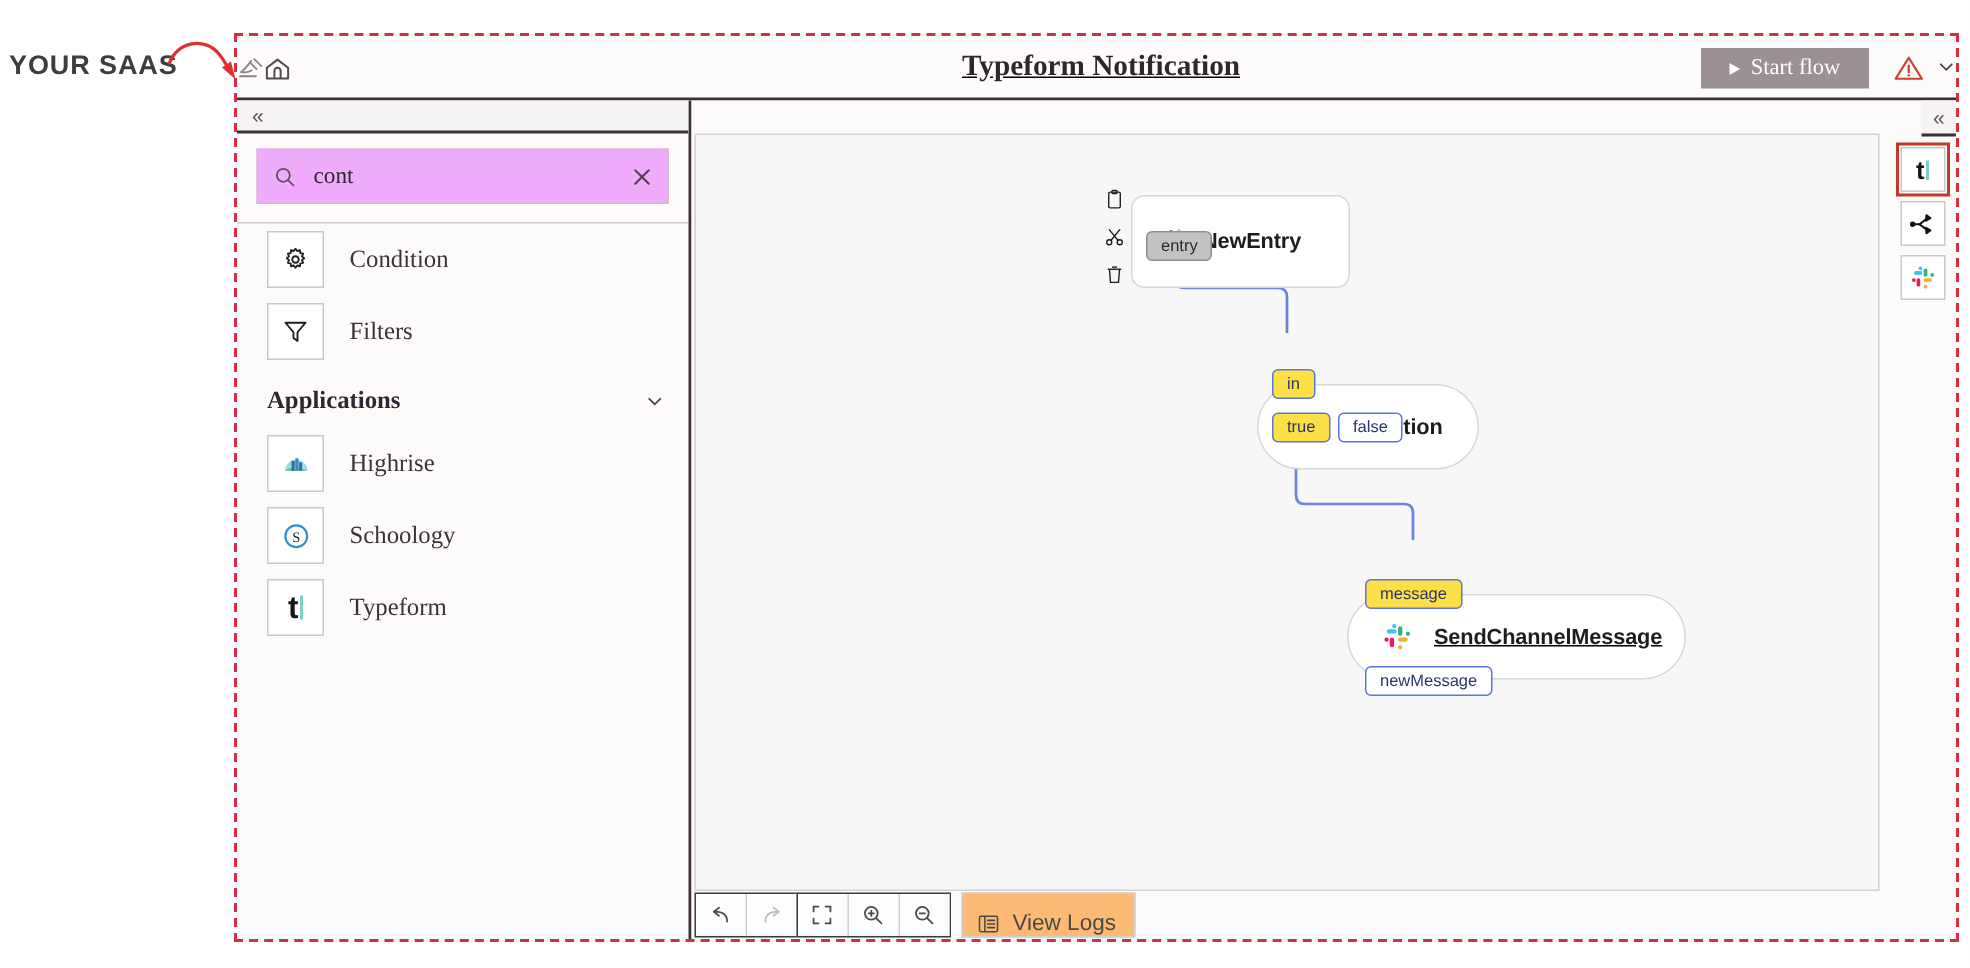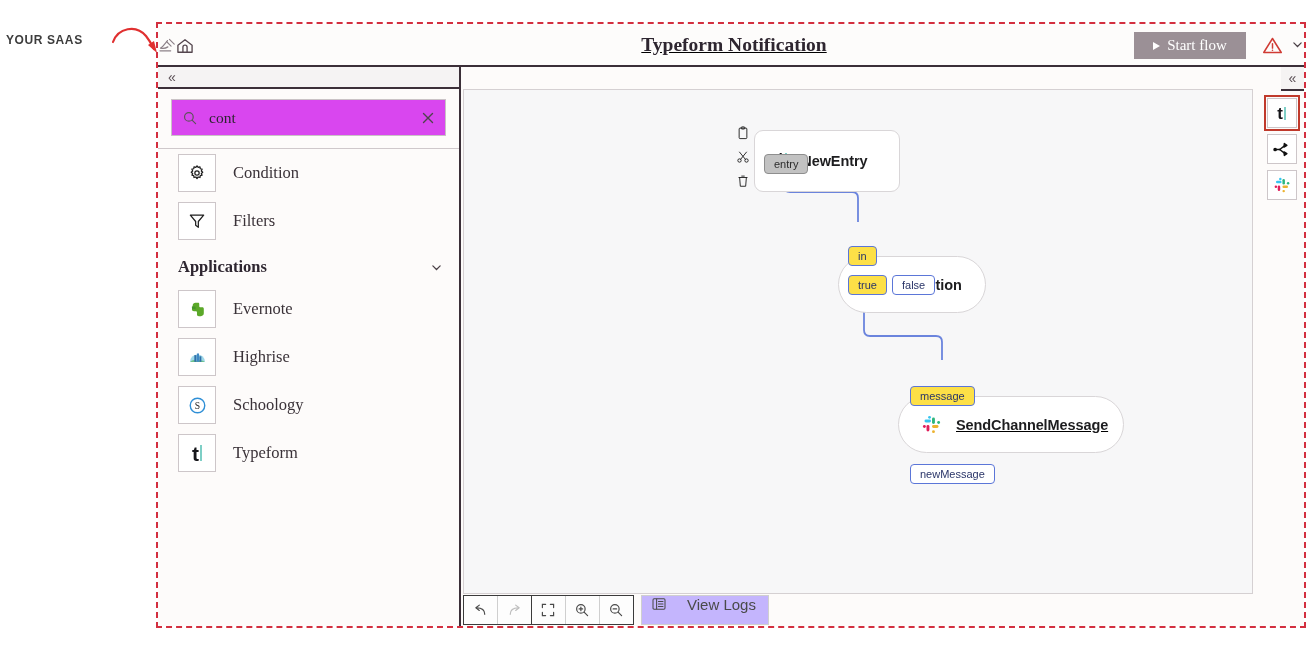--- a/index.html
+++ b/index.html
@@ -16,21 +16,21 @@
     background: #ffffff;
   }
 
   
   #annotation-label {
     position: absolute;
     left: 6px;
     top: 33px;
     font-family: "Liberation Sans", sans-serif;
     font-weight: bold;
-    font-size: 12px;
+    font-size: 18px;
     letter-spacing: 0.6px;
     color: #3d3d3d;
     white-space: nowrap;
   }
   #annotation-arrow {
     position: absolute;
     left: 110px;
     top: 20px;
     width: 56px;
     height: 40px;
@@ -161,21 +161,21 @@
     color: #5b5056;
     line-height: 1;
   }
   #search-box-wrap {
     padding: 10px 13px 12px 13px;
     border-bottom: 1.5px solid #cfc8cb;
   }
   #search-box {
     height: 37px;
     border: 1.5px solid #c9c2c5;
-    background: #d946ef;
+    background: #f0abfc;
     display: flex;
     align-items: center;
     padding: 0 10px;
     box-sizing: border-box;
     gap: 9px;
   }
   #search-input {
     flex: 1;
     border: none;
     outline: none;
@@ -330,25 +330,25 @@
     border-right: 1.2px solid #cfcfcf;
     display: flex;
     align-items: center;
     justify-content: center;
     cursor: pointer;
     background: #fdfdfd;
   }
   .tb-btn:last-child { border-right: none; }
   .tb-logs {
     display: flex;
-    align-items: flex-start;
-    gap: 20px;
+    align-items: flex-end;
+    gap: 8px;
     padding: 0 12px 0 9px;
     border: 1.5px solid #cfcfcf;
-    background: #c4b5fd;
+    background: #fdba74;
     margin-left: 9px;
     cursor: pointer;
   }
   .tb-logs-label {
     font-family: "Liberation Sans", sans-serif;
     font-size: 15px;
     color: #4a4a4a;
   }
 
   
@@ -496,29 +496,20 @@
       </div>
 
 
       <div class="section-head">
         <span class="section-title">Applications</span>
         <svg class="chev-down" viewBox="0 0 16 16" fill="none" stroke="#4a4046" stroke-width="1.5" stroke-linecap="round">
           <path d="M3.5 6 L8 10.5 L12.5 6"></path>
         </svg>
       </div>
 
-      <div class="palette-item">
-        <span class="palette-tile">
-          <svg width="21" height="21" viewBox="0 0 24 24">
-            <path d="M6.5 7.5 C6.5 5.4 8 4.4 9.6 4.4 L12.6 4.4 C13.6 4.4 14 5 14 5.9 L14 8.2 C14 9 14.6 9.5 15.4 9.5 L17.6 9.5 C18.6 9.5 19.2 10.2 19.2 11.2 L19.2 16.4 C19.2 18.4 17.8 19.6 15.9 19.6 L13.6 19.6 C12.2 19.6 11.4 18.7 11.4 17.6 L11.4 15.4 C11.4 14.6 10.8 14.1 10 14.1 L8 14.1 C6.6 14.1 5.6 13.2 5.6 11.8 Z" fill="#5ba829"></path>
-            <path d="M5.6 8.6 L9 8.6 C9.6 8.6 9.9 8.9 9.9 9.5 L9.9 12.8 C9.9 11.9 9.3 11.4 8.4 11.4 L7 11.4 C6.1 11.4 5.6 10.7 5.6 9.9 Z" fill="#45962a"></path>
-          </svg>
-        </span>
-        <span class="palette-label">Evernote</span>
-      </div>
 
       <div class="palette-item">
         <span class="palette-tile">
           <svg width="21" height="21" viewBox="0 0 24 24">
             <path d="M3.5 17 A8.5 8.5 0 0 1 20.5 17 Z" fill="#9fd8e8"></path>
             <path d="M3.8 17 C6 15 8 14.2 9.5 15.4 C11 16.6 13 15 15 15.2 C17 15.4 19 16.2 20.2 17 Z" fill="#6ec08a"></path>
             <rect x="8.4" y="9.3" width="2.4" height="7.7" fill="#2f6fa8"></rect>
             <rect x="11.3" y="7.4" width="2.4" height="9.6" fill="#3f88c5"></rect>
             <rect x="14.2" y="10.6" width="2.2" height="6.4" fill="#2f6fa8"></rect>
           </svg>
@@ -612,21 +603,21 @@
               <rect x="4.0" y="6.3" width="7.4" height="3.3" rx="1.65" fill="#36c5f0"></rect>
               <rect x="18.5" y="8.1" width="3.3" height="3.3" rx="1.65" fill="#2eb67d"></rect>
               <rect x="12.6" y="4.0" width="3.3" height="7.4" rx="1.65" fill="#2eb67d"></rect>
               <rect x="12.6" y="18.5" width="3.3" height="3.3" rx="1.65" fill="#ecb22e"></rect>
               <rect x="12.6" y="12.6" width="7.4" height="3.3" rx="1.65" fill="#ecb22e"></rect>
             </g>
           </svg>
           <span class="node-label">SendChannelMessage</span>
         </div>
         <div class="port port-blue-filled" style="left:446px; top:296px;">message</div>
-        <div class="port port-blue-outline" style="left:446px; top:374px;">newMessage</div>
+        <div class="port port-blue-outline" style="left:446px; top:354px;">newMessage</div>
       </div>
 
       <div id="bottom-toolbar">
         <div class="tb-group">
           <div class="tb-btn">
             <svg width="17" height="17" viewBox="0 0 22 22" fill="none" stroke="#4a4a4a" stroke-width="1.5" stroke-linecap="round" stroke-linejoin="round">
               <path d="M16.5 16 C16.5 10.5 12.5 7.5 6 7.5"></path>
               <path d="M9.5 4 L5 7.5 L9.5 11"></path>
             </svg>
           </div>

